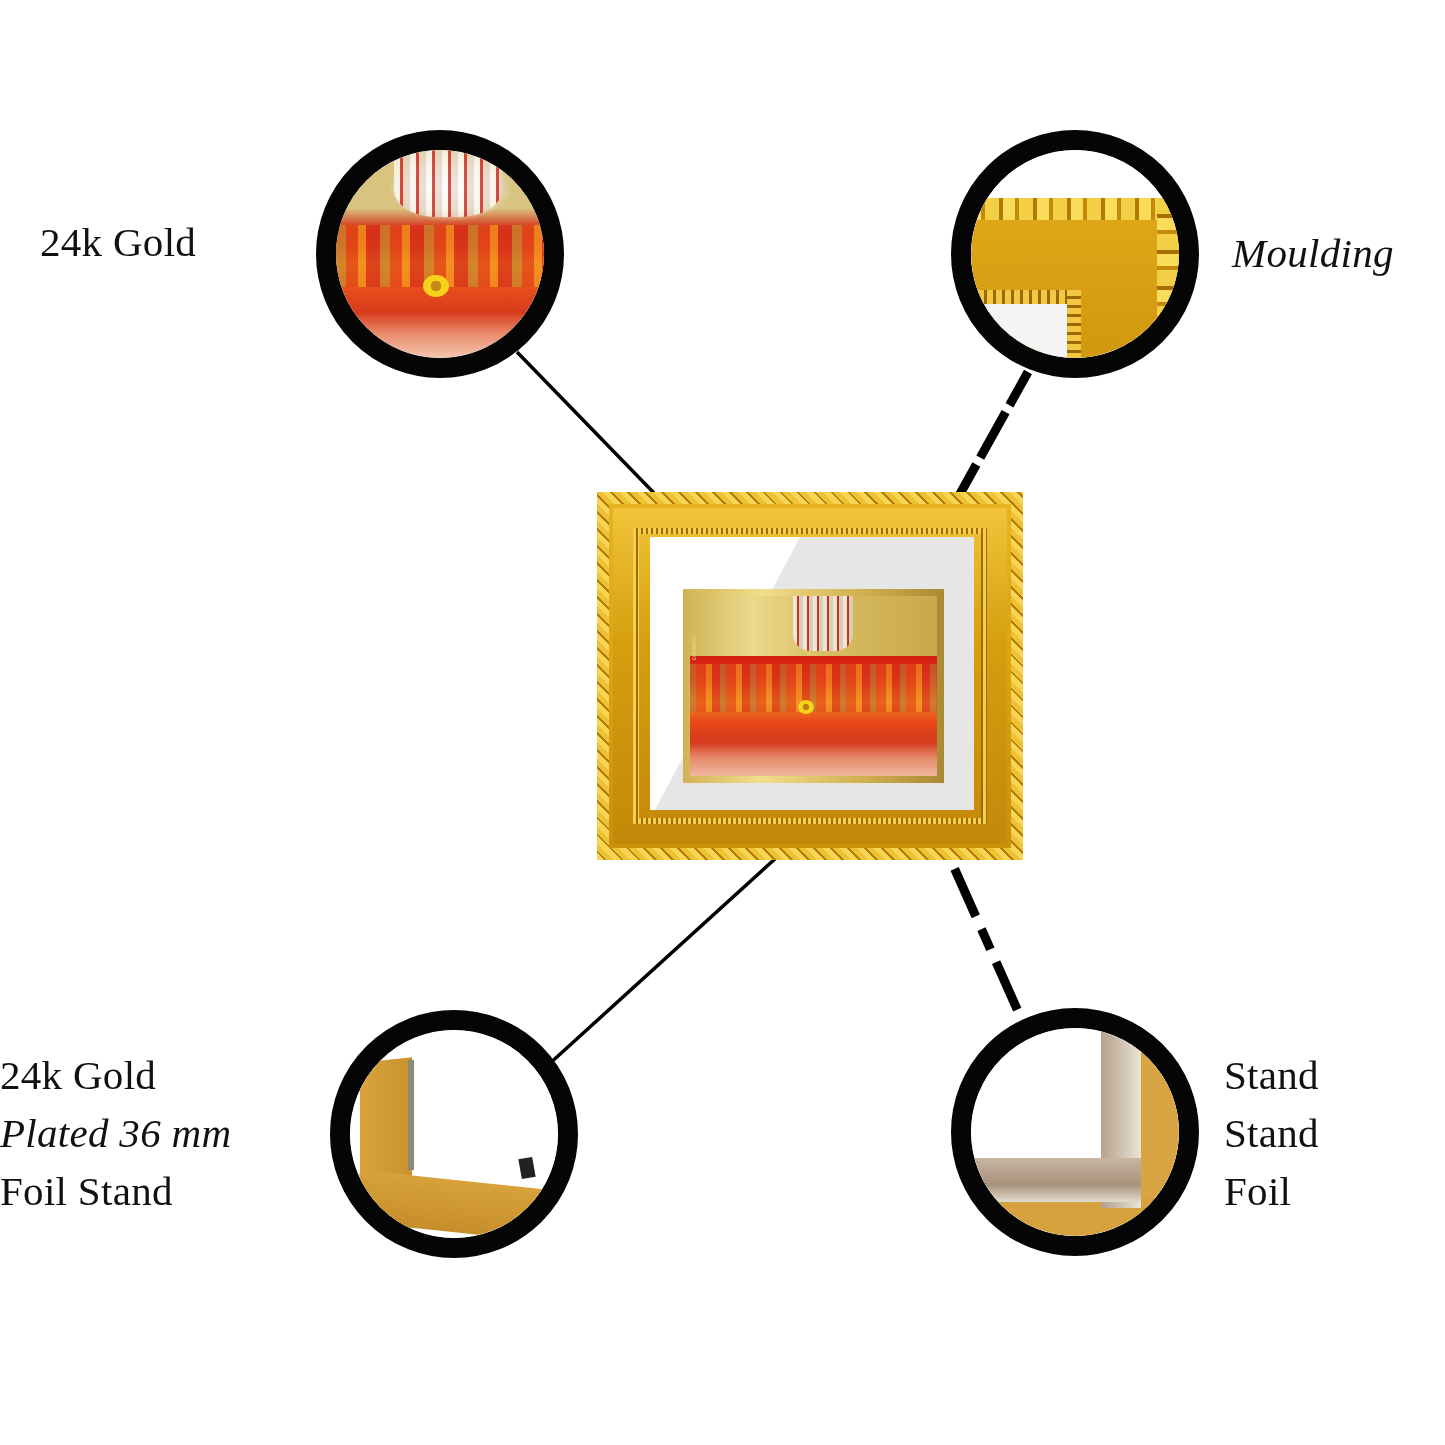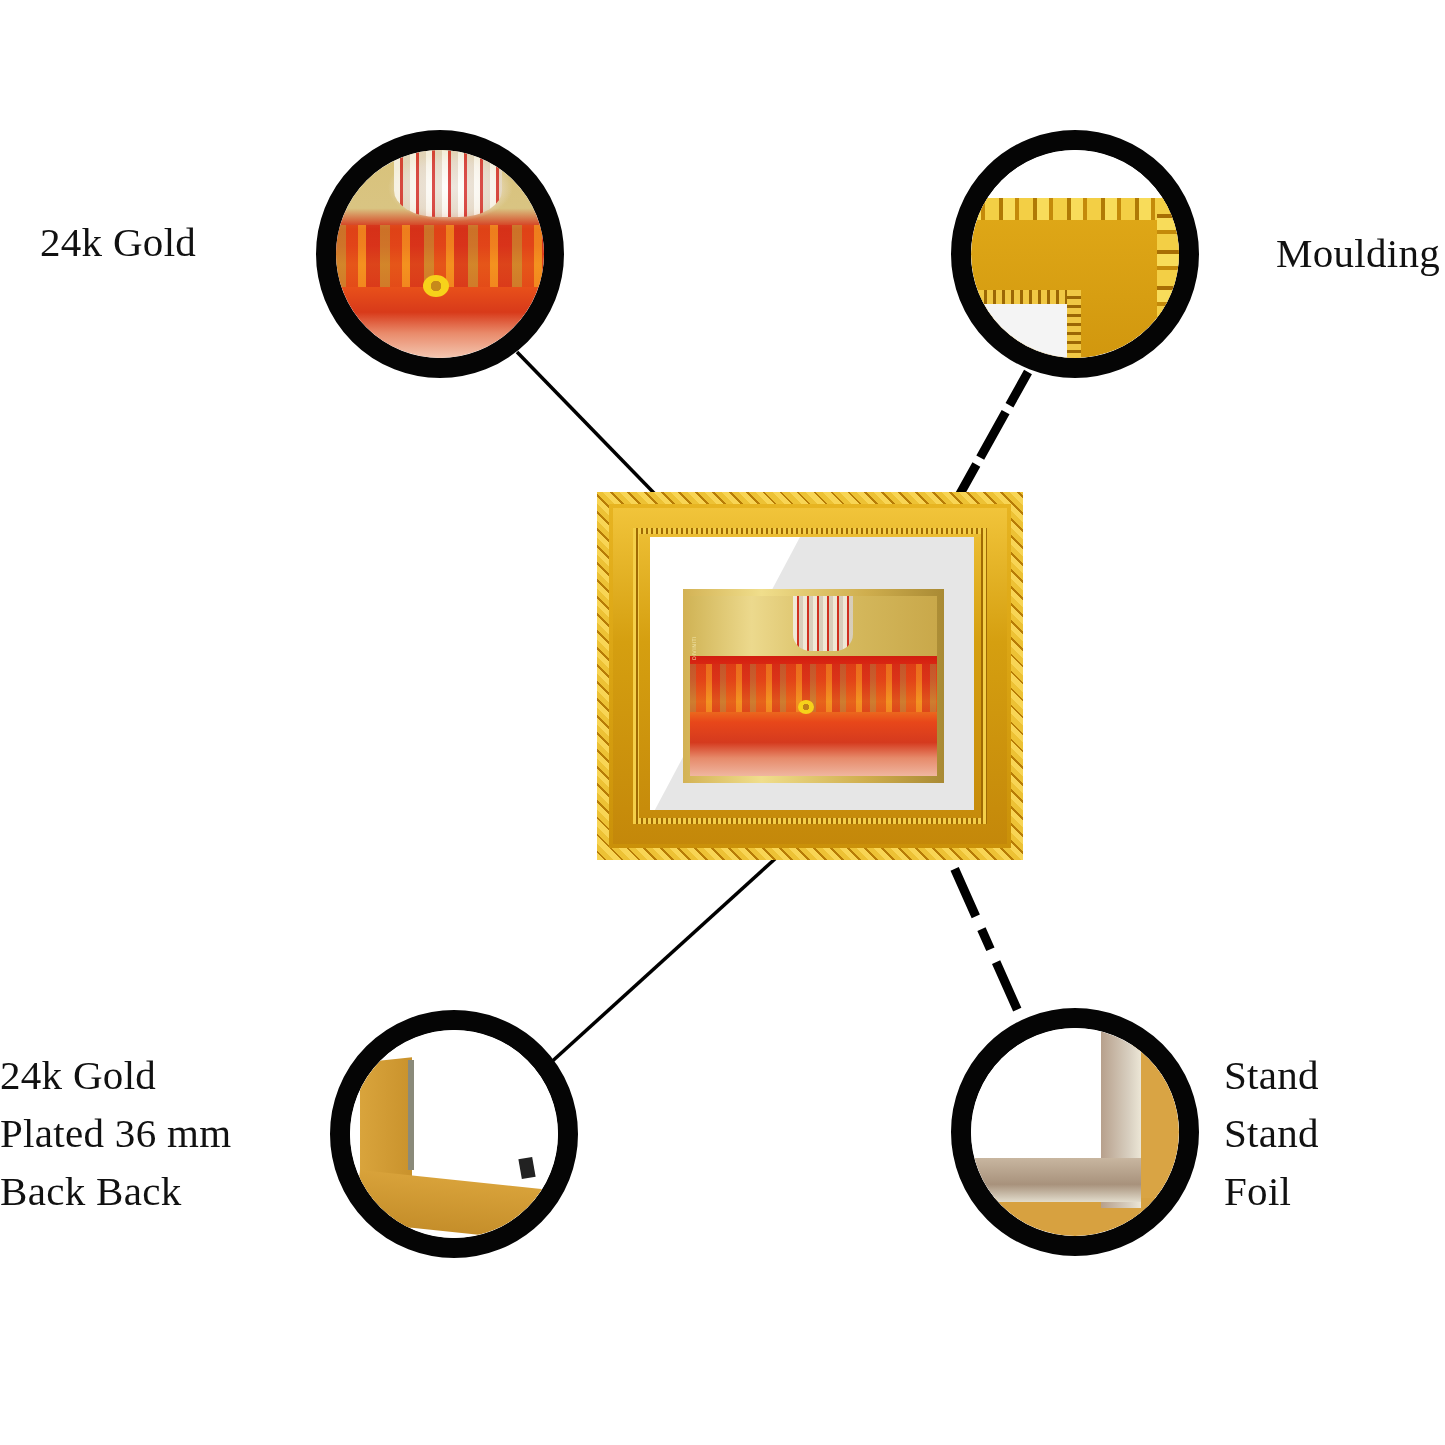--- a/index.html
+++ b/index.html
@@ -78,27 +78,27 @@
 <svg class="lines" width="1445" height="1445">
   <line x1="517" y1="352" x2="755" y2="597" stroke="#000" stroke-width="3.5"></line>
   <line x1="1028" y1="372" x2="951" y2="510" stroke="#000" stroke-width="9" stroke-dasharray="38 8 52 8"></line>
   <line x1="776" y1="858" x2="547" y2="1066" stroke="#000" stroke-width="3.5"></line>
   <line x1="940" y1="836" x2="1021" y2="1018" stroke="#000" stroke-width="9" stroke-dasharray="22 14 52 14"></line>
 </svg>
 
 <div class="label right" style="left:40px; top:213px; width:250px;">
   <span>24k Gold</span>
 </div>
-<div class="label left" style="left:1276px; top:224px;">
+<div class="label left" style="left:1232px; top:224px;font-style:italic;">
   <span>Moulding</span>
 </div>
 <div class="label right" style="left:0px; top:1046px; width:310px;">
   <span style="padding-right:10px;">24k Gold</span>
-  <span style="padding-right:10px;">Plated 36 mm</span>
-  <span>Back Back</span>
+  <span style="padding-right:10px;font-style:italic;">Plated 36 mm</span>
+  <span>Foil Stand</span>
 </div>
 <div class="label left" style="left:1224px; top:1046px;">
   <span>Stand</span>
   <span>Stand</span>
   <span>Foil</span>
 </div>
 
 <div class="circle c-foil" style="left:316px; top:130px;">
   <div class="inner">
     <div class="bells"></div>

